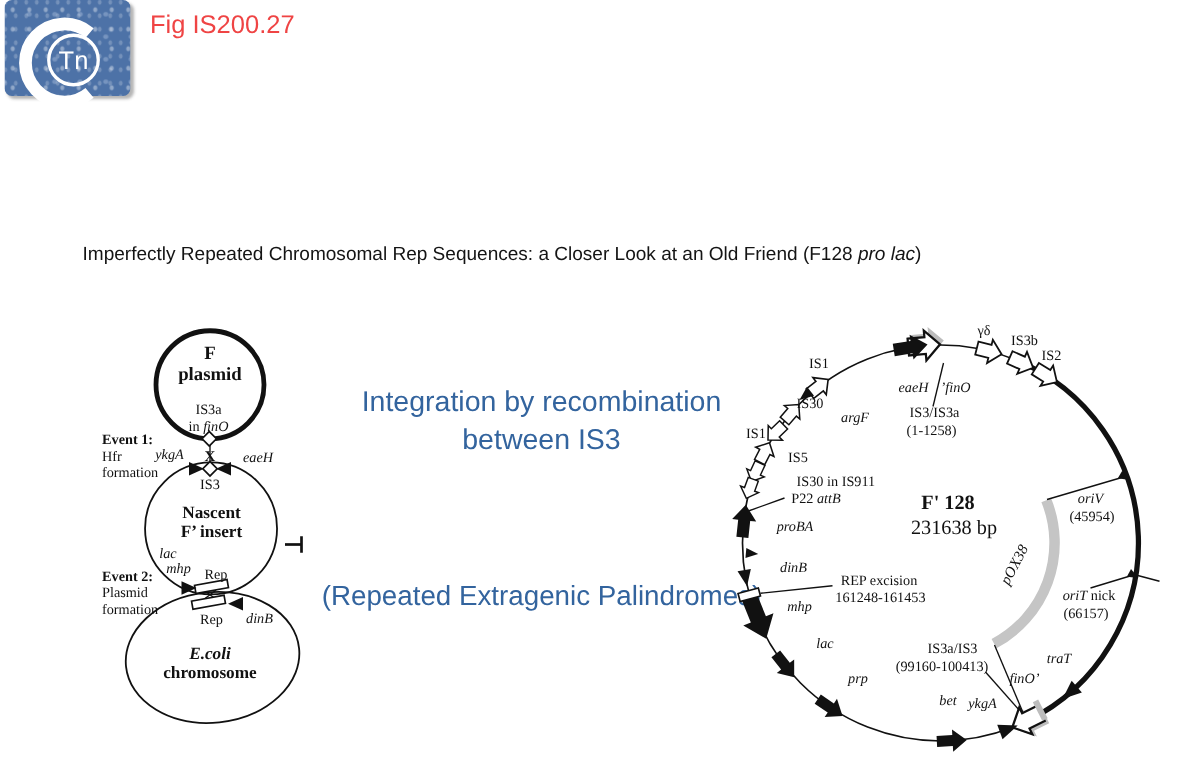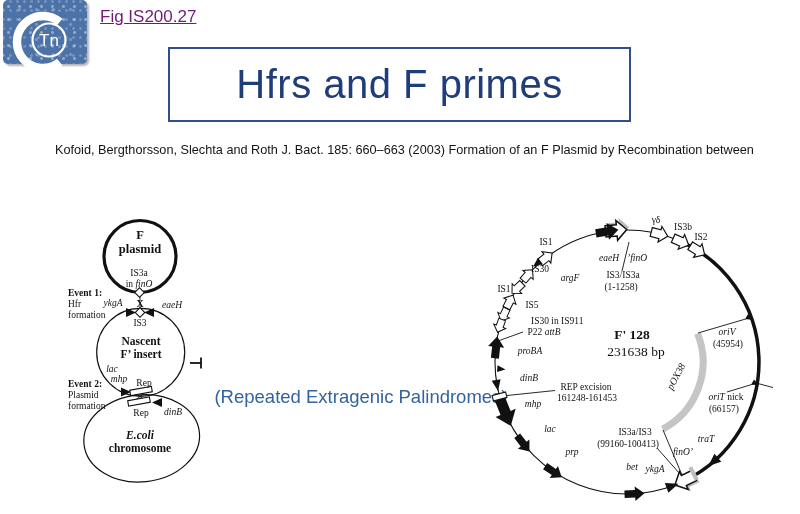--- a/index.html
+++ b/index.html
@@ -8,21 +8,21 @@
   
   #logo{position:absolute;left:3px;top:0;width:84px;height:64px;border-radius:5px;
         background-color:#4d72a7;
         background-image:
           radial-gradient(rgba(255,255,255,.38) 1px, transparent 1.7px),
           radial-gradient(rgba(255,255,255,.22) 1px, transparent 1.5px),
           radial-gradient(rgba(214,226,246,.30) 1.3px, transparent 2.1px);
         background-size:11px 13px,7px 9px,17px 15px;
         background-position:0 0,4px 6px,8px 2px;
         box-shadow:2px 2px 2px rgba(90,90,90,.45);}
-  #fig-label{position:absolute;left:100px;top:7px;font-size:17px;color:#701a75;text-decoration:underline;}
+  #fig-label{position:absolute;left:100px;top:7px;font-size:17px;color:#ef4444;}
   #title-box{position:absolute;left:168px;top:47px;width:459px;height:71px;
              border:2px solid #2f4f8c;display:flex;align-items:center;justify-content:center;}
   #title-box .t{font-size:40px;color:#1f3d78;letter-spacing:.5px;}
   #citation{position:absolute;left:55px;top:141px;width:715px;font-size:12.7px;
             line-height:18.5px;color:#141414;}
   .ann{position:absolute;text-align:center;color:#33649e;}
   #ann-int{left:230px;top:256px;width:262px;font-size:19px;line-height:25px;}
   #ann-exc{left:196px;top:333px;width:330px;font-size:18.5px;line-height:25.5px;}
   svg{position:absolute;overflow:visible;}
   #left-svg{left:55px;top:195px;}
@@ -48,28 +48,30 @@
   <div id="logo">
     <svg width="84" height="84" viewBox="0 0 84 84" style="left:0;top:0">
       <path d="M 56.7 22.1 A 26 26 0 1 0 56.7 61.9" fill="none" stroke="#fff" stroke-width="8.5"></path>
       <circle cx="46" cy="40" r="16.5" fill="none" stroke="#fff" stroke-width="2.2"></circle>
       <text x="46" y="46" text-anchor="middle" font-size="17" fill="#fff" font-family="Liberation Sans, sans-serif">Tn</text>
     </svg>
   </div>
 
   <div id="fig-label">Fig IS200.27</div>
 
-  <div id="title-box">
-    <span class="t">Hfrs and F primes</span>
-  </div>
 
   <div id="citation">
-    <span>Kofoid, Bergthorsson, Slechta and Roth J. Bact. 185: 660–663 (2003) Formation of an F Plasmid by Recombination between</span><br>
-  </div>
-
+    <br>
+    <span><span>Imperfectly Repeated Chromosomal Rep Sequences: a Closer Look at an Old Friend (F128 </span><i>pro lac</i><span>)</span></span>
+  </div>
+
+  <div id="ann-int" class="ann">
+    <span>Integration by recombination</span><br>
+    <span>between IS3</span>
+  </div>
   <div id="ann-exc" class="ann">
     <br>
     <br>
     <span>(Repeated Extragenic Palindromes)</span>
   </div>
 
   <svg id="left-svg" width="200" height="319" viewBox="0 0 200 319">
 
     <circle cx="85" cy="61.5" r="36" fill="none" stroke="#111" stroke-width="3.2"></circle>
     <circle cx="85.7" cy="157.3" r="44" fill="none" stroke="#111" stroke-width="1.2"></circle>

